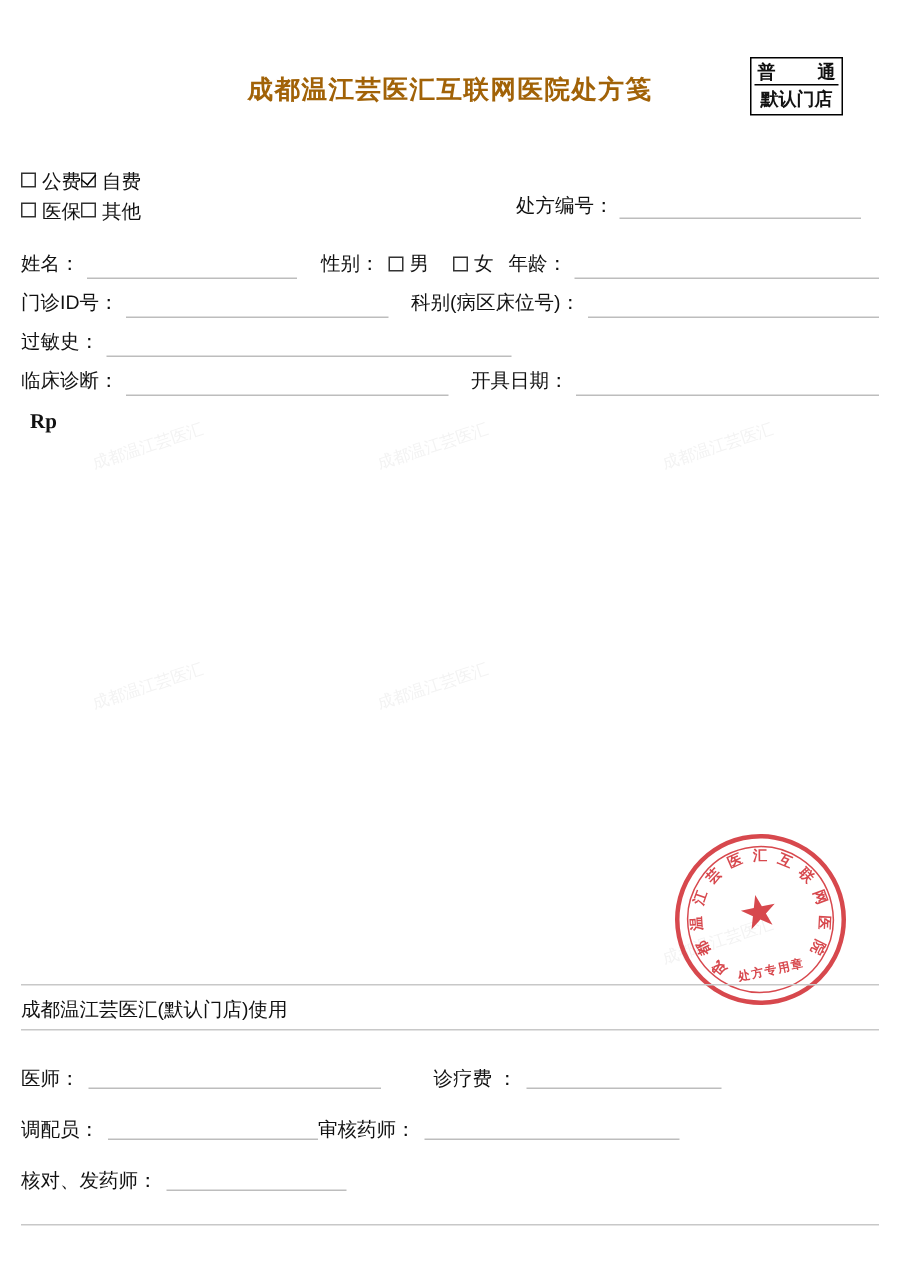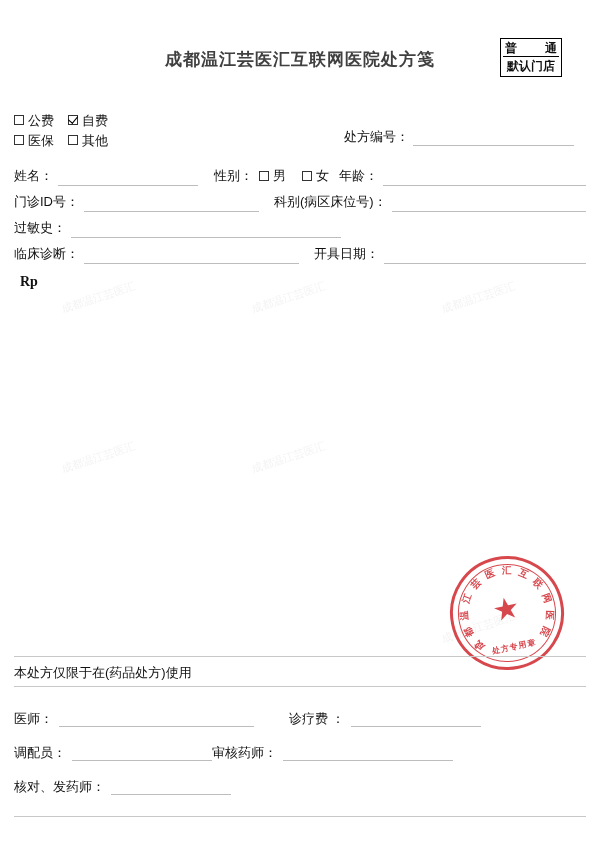--- a/index.html
+++ b/index.html
@@ -29,21 +29,21 @@
     height: 86px;
   }
   .title {
     position: absolute;
     left: 0; right: 0;
     top: 48px;
     text-align: center;
     font-size: 17px;
     font-weight: bold;
     letter-spacing: 1px;
-    color: #404040;
+    color: #a16207;
   }
   .stamp-box {
     position: absolute;
     right: 38px;
     top: 38px;
     width: 62px;
     border: 1px solid #000;
     box-sizing: border-box;
     font-size: 12px;
     line-height: 1.35;
@@ -82,21 +82,21 @@
   }
   .cb.checked::after {
     content: "";
     position: absolute;
     left: 1px; top: -2px;
     width: 5px; height: 8px;
     border: solid #000;
     border-width: 0 1.4px 1.4px 0;
     transform: rotate(40deg);
   }
-  .pay-label { margin-right: 14px; }
+  .pay-label { margin-right: 0; }
   .pay-label:last-child { margin-right: 0; }
 
   
   .rx-no {
     position: absolute;
     right: 26px;
     top: 128px;
     width: 230px;
     display: flex;
     align-items: flex-end;
@@ -232,21 +232,21 @@
     top: 694px;
     font-size: 13px;
   }
   .srow {
     display: flex;
     align-items: flex-end;
     height: 34px;
   }
   .scell {
     display: flex;
-    align-items: center;
+    align-items: flex-start;
     white-space: nowrap;
     margin-top: 43px;
   }
   .scell .line {
     border-bottom: 1px solid #bdbdbd;
     height: 15px;
     margin-left: 6px;
   }
   .note-valid {
     position: absolute;
@@ -382,21 +382,21 @@
         <span style="transform: translate(24.0356px, -34.4426px) rotate(34.9091deg) translate(-50%, -50%);">互</span>
         <span style="transform: translate(35.6885px, -22.1435px) rotate(58.1818deg) translate(-50%, -50%);">联</span>
         <span style="transform: translate(41.5337px, -6.24095px) rotate(81.4545deg) translate(-50%, -50%);">网</span>
         <span style="transform: translate(40.6202px, 10.6772px) rotate(104.727deg) translate(-50%, -50%);">医</span>
         <span style="transform: translate(33.0965px, 25.8578px) rotate(128deg) translate(-50%, -50%);">院</span>
       </div>
     <div class="seal-bottom">处方专用章</div>
   </div>
 
   <div class="hr" style="top:656px;"></div>
-  <div class="note-use">本处方仅限于在(药品处方)使用</div>
+  <div class="note-use">成都温江芸医汇(默认门店)使用</div>
   <div class="hr" style="top:686px;"></div>
 
   <div class="sign-area">
     <div class="srow">
       <span class="scell" style="width:275px">
         <span>医师：</span>
         <span class="line" style="width:195px"></span>
       </span>
       <span class="scell">
         <span>诊疗费  ：</span>

